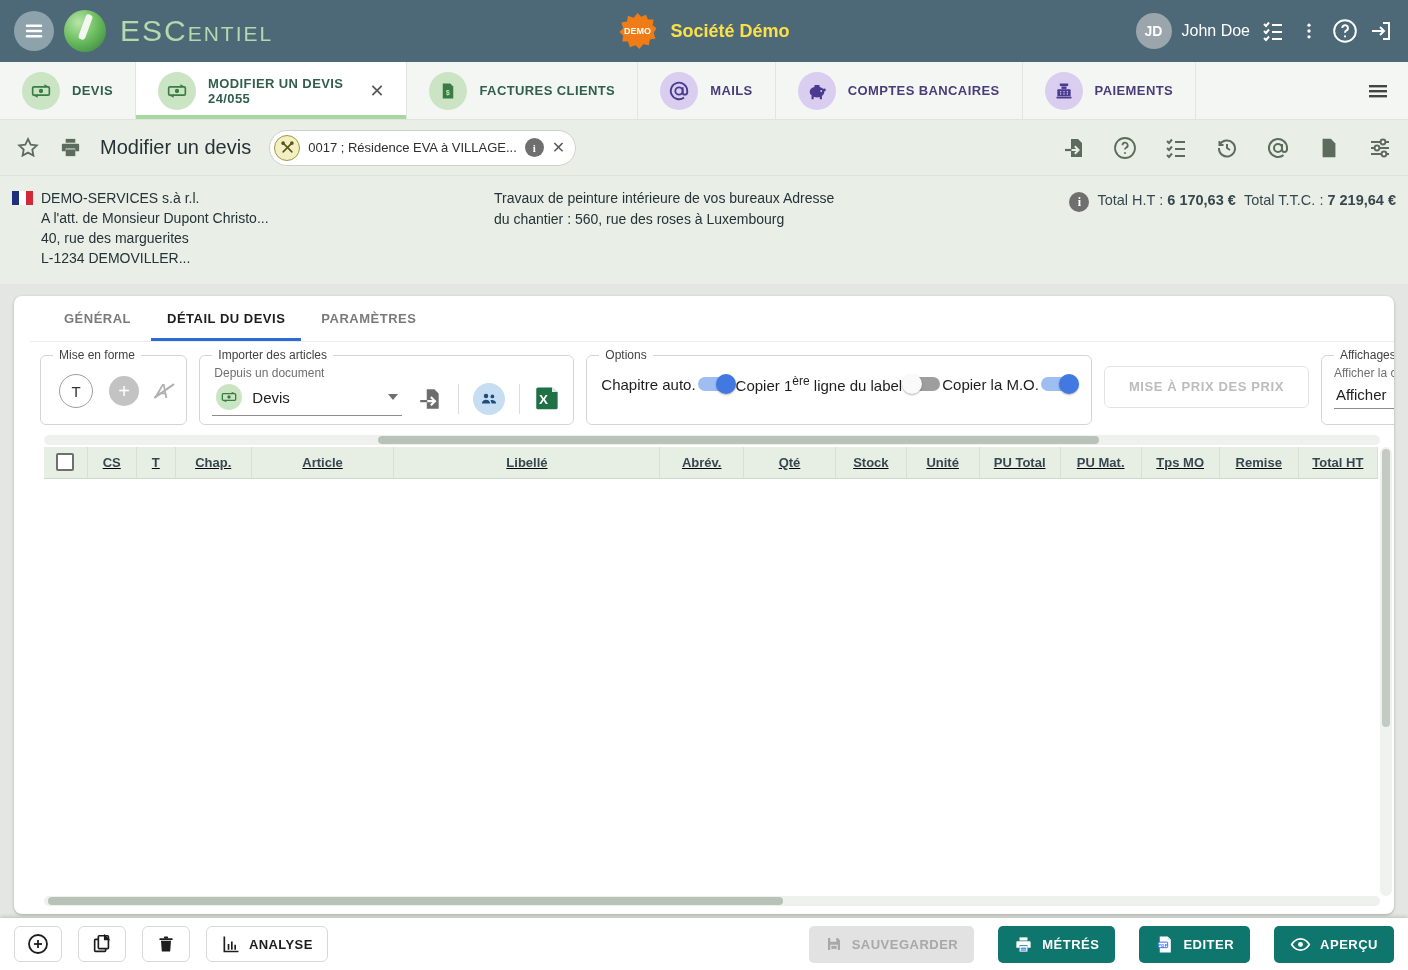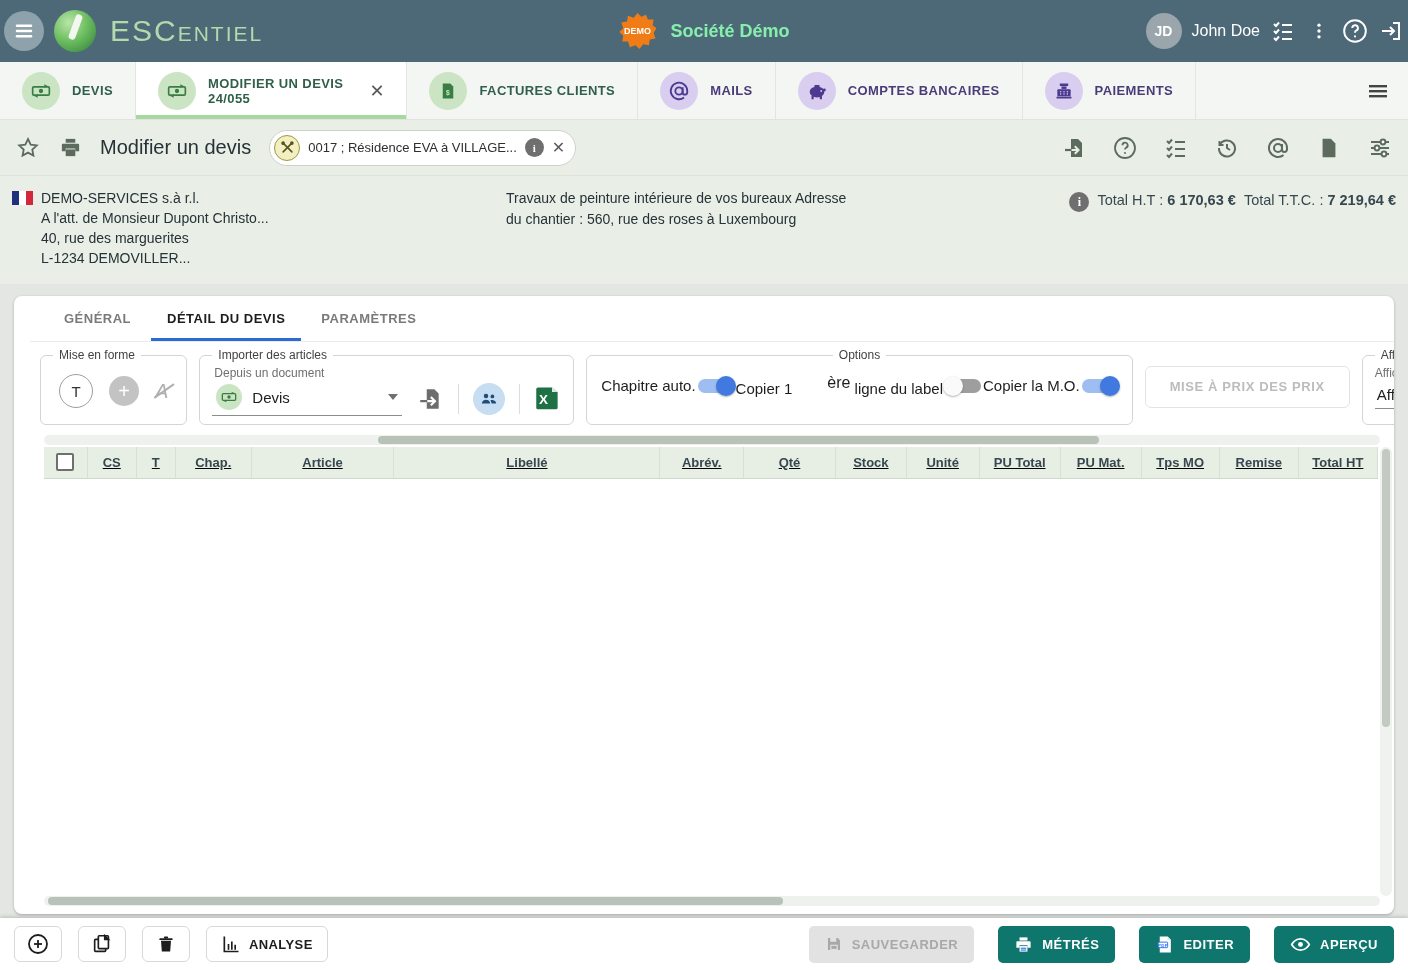--- a/index.html
+++ b/index.html
@@ -1,29 +1,29 @@
 <!DOCTYPE html>
 <html><head>
 <meta charset="utf-8">
 <style>
   * { margin:0; padding:0; box-sizing:border-box; }
   html,body { width:1408px; height:970px; overflow:hidden; background:#e3e6e2;
     font-family:"Liberation Sans", sans-serif; }
 
   
-  .topbar { height:62px; background:#4d6977; display:flex; align-items:center; padding:0 4px; position:relative; }
+  .topbar { height:62px; background:#4d6977; display:flex; align-items:center; padding:0 14px; position:relative; }
   .burger-btn { width:40px; height:40px; border-radius:50%; background:#8da2ab; display:flex; align-items:center; justify-content:center; cursor:pointer; }
   .logo-sphere { width:42px; height:42px; border-radius:50%; margin-left:10px;
     background:radial-gradient(circle at 35% 30%, #b9e6a8 0%, #6fbf62 45%, #2f7d38 100%); position:relative; overflow:hidden;}
   .logo-sphere:after{ content:""; position:absolute; left:18px; top:4px; width:7px; height:26px; background:#f2f7ef; transform:rotate(20deg); border-radius:3px;}
   .brand { margin-left:14px; font-size:30px; color:#b4d9ad; font-weight:400; letter-spacing:2px; font-variant:small-caps; }
   .topbar-center { position:absolute; left:50%; transform:translateX(-50%); display:flex; align-items:center; gap:14px; }
   .demo-badge { width:38px; height:38px; position:relative; display:flex; align-items:center; justify-content:center; }
   .demo-badge span { position:absolute; color:#fff; font-size:9px; font-weight:bold; }
-  .company-name { color:#86efac; font-size:18px; font-weight:bold; }
+  .company-name { color:#fde047; font-size:18px; font-weight:bold; }
   .topbar-right { margin-left:auto; display:flex; align-items:center; gap:10px; color:#fff; }
   .avatar { width:36px; height:36px; border-radius:50%; background:#9aa6ab; color:#fff; font-size:14px; font-weight:bold; display:flex; align-items:center; justify-content:center; }
   .user-name { color:#fff; font-size:16px; }
   .tb-icon { width:26px; height:26px; color:#fff; cursor:pointer; display:flex; align-items:center; justify-content:center;}
 
   
   .main-tabs { height:58px; background:#f4f6f3; display:flex; align-items:stretch; border-bottom:1px solid #e0e4de; }
   .mtab { display:flex; align-items:center; gap:12px; padding:0 22px; border-right:1px solid #e2e5e0; cursor:pointer; position:relative; }
   .mtab .circ { width:38px; height:38px; border-radius:50%; display:flex; align-items:center; justify-content:center; }
   .mtab.green .circ { background:#cbe5c4; color:#3a7d44; }
@@ -45,21 +45,21 @@
   .chip .tools-circ { width:26px; height:26px; border-radius:50%; background:#f3efc3; border:1px solid #9b9b3d; color:#55551d; display:flex; align-items:center; justify-content:center; }
   .chip .chip-text { font-size:13px; color:#2f2f2f; }
   .chip .i-circ { width:19px; height:19px; border-radius:50%; background:#6f6f6f; color:#fff; font-size:11px; font-weight:bold; display:flex; align-items:center; justify-content:center; font-family:"Liberation Serif",serif;}
   .chip .chip-x { color:#5b5b5b; font-size:16px; }
   .quote-toolbar .right-icons { margin-left:auto; display:flex; gap:27px; }
   .info-row { display:flex; padding:12px 12px 16px; }
   .client-block { display:flex; gap:8px; width:470px; }
   .flag { width:21px; height:14px; margin-top:3px; display:flex; border:0; }
   .flag i { flex:1; } .flag i:nth-child(1){background:#20307c;} .flag i:nth-child(2){background:#fff;} .flag i:nth-child(3){background:#d3273a;}
   .client-lines div { font-size:14px; color:#263238; line-height:20px; }
-  .desc-block { width:380px; font-size:14px; color:#263238; line-height:21px; margin-left:24px; }
+  .desc-block { width:380px; font-size:14px; color:#263238; line-height:21px; margin-left:12px; }
   .totals-block { margin-left:auto; display:flex; align-items:flex-start; gap:8px; font-size:14.5px; color:#37474f; padding-top:4px;}
   .totals-block .i-circ { width:20px; height:20px; border-radius:50%; background:#6f6f6f; color:#fff; font-size:12px; font-weight:bold; display:flex; align-items:center; justify-content:center; font-family:"Liberation Serif",serif;}
   .totals-block b { font-weight:bold; }
 
   
   .card { margin:12px 14px 0; background:#fff; border-radius:8px; box-shadow:0 1px 3px rgba(0,0,0,.25); height:618px; overflow:hidden; display:flex; flex-direction:column;padding-left:16px;}
   .detail-tabs { display:flex; gap:4px; padding:0 18px; border-bottom:1px solid #ebebeb; }
   .dtab { padding:15px 16px 12px; font-size:13px; font-weight:bold; letter-spacing:.5px; color:#7a7a7a; cursor:pointer; border-bottom:3px solid transparent; }
   .dtab.active { color:#1d1d1d; border-bottom-color:#2a6cd4; }
 
@@ -74,24 +74,24 @@
   .import-fs .sub { font-size:12px; color:#6f6f6f; margin:0 0 2px 2px;}
   .import-inner { display:flex; align-items:center; gap:14px; }
   .devis-select { display:flex; align-items:center; gap:10px; border-bottom:1px solid #8d8d8d; padding:2px 4px 5px; min-width:190px; cursor:pointer;}
   .devis-select .circ { width:26px; height:26px; border-radius:50%; background:#cbe5c4; color:#3a7d44; display:flex; align-items:center; justify-content:center;}
   .devis-select .val { font-size:15px; color:#212121; flex:1; }
   .caret { width:0; height:0; border-left:5px solid transparent; border-right:5px solid transparent; border-top:6px solid #6f6f6f; }
   .ctl-icon { width:28px; height:28px; color:#6d6d6d; cursor:pointer; display:flex; align-items:center; justify-content:center;}
   .vdiv { width:1px; background:#dcdcdc; align-self:stretch; margin:2px 0;}
   .people-circ { width:32px; height:32px; border-radius:50%; background:#c6ddf2; color:#1f4e79; display:flex; align-items:center; justify-content:center; cursor:pointer;}
   .excel-btn { cursor:pointer; }
-  .options-fs { flex:0 0 auto;text-align:center; }
+  .options-fs { flex:0 0 auto; }
   .options-inner { display:flex; align-items:center; gap:2px; padding:8px 2px; }
   .opt-label { font-size:15px; color:#1e1e1e; }
-  .opt-label sup { font-size:16px;margin-left:35px; }
+  .opt-label sup { font-size:12px; }
   .toggle { width:36px; height:14px; border-radius:7px; position:relative; cursor:pointer; }
   .toggle.on { background:#9dbdf3; }
   .toggle.on:after { content:""; position:absolute; right:-2px; top:-3px; width:20px; height:20px; border-radius:50%; background:#4179e0; box-shadow:0 1px 2px rgba(0,0,0,.3);}
   .toggle.off { background:#9e9e9e; }
   .toggle.off:after { content:""; position:absolute; left:-2px; top:-3px; width:20px; height:20px; border-radius:50%; background:#fafafa; box-shadow:0 1px 2px rgba(0,0,0,.3);}
   .maj-btn { align-self:center; height:42px; padding:0 24px; background:#fff; border:1px solid #e3e3e3; border-radius:6px;
     font-size:13px; font-weight:bold; letter-spacing:.6px; color:#bcbcbc; cursor:default; white-space:nowrap;}
   .aff-fs { width:118px; overflow:hidden; }
   .aff-fs .sub{ font-size:12px; color:#6f6f6f; white-space:nowrap;}
   .aff-select { margin-top:4px; border-bottom:1px solid #8d8d8d; font-size:15px; color:#212121; padding:2px 2px 5px; cursor:pointer; white-space:nowrap;}

